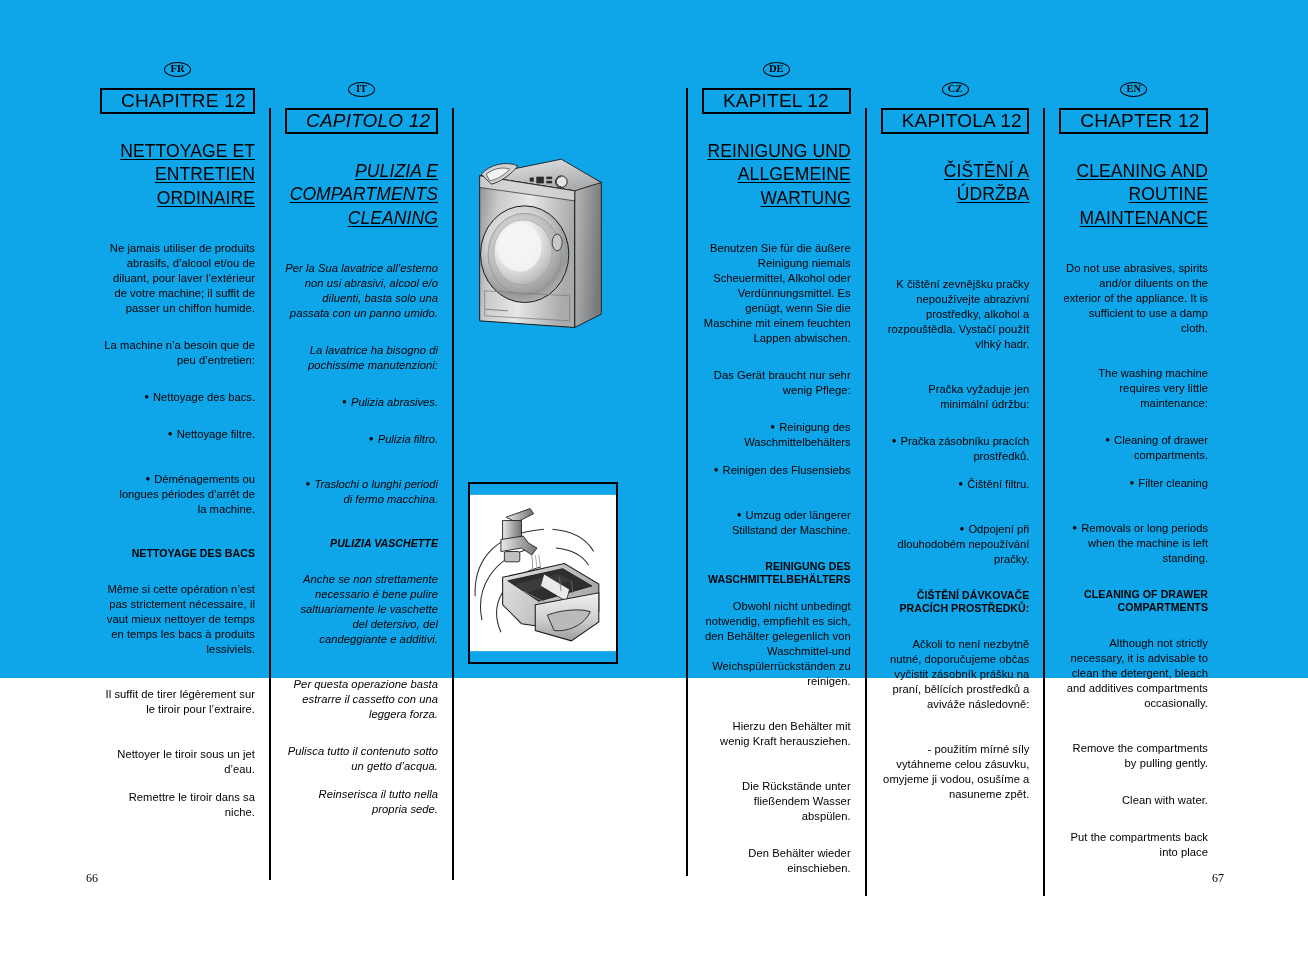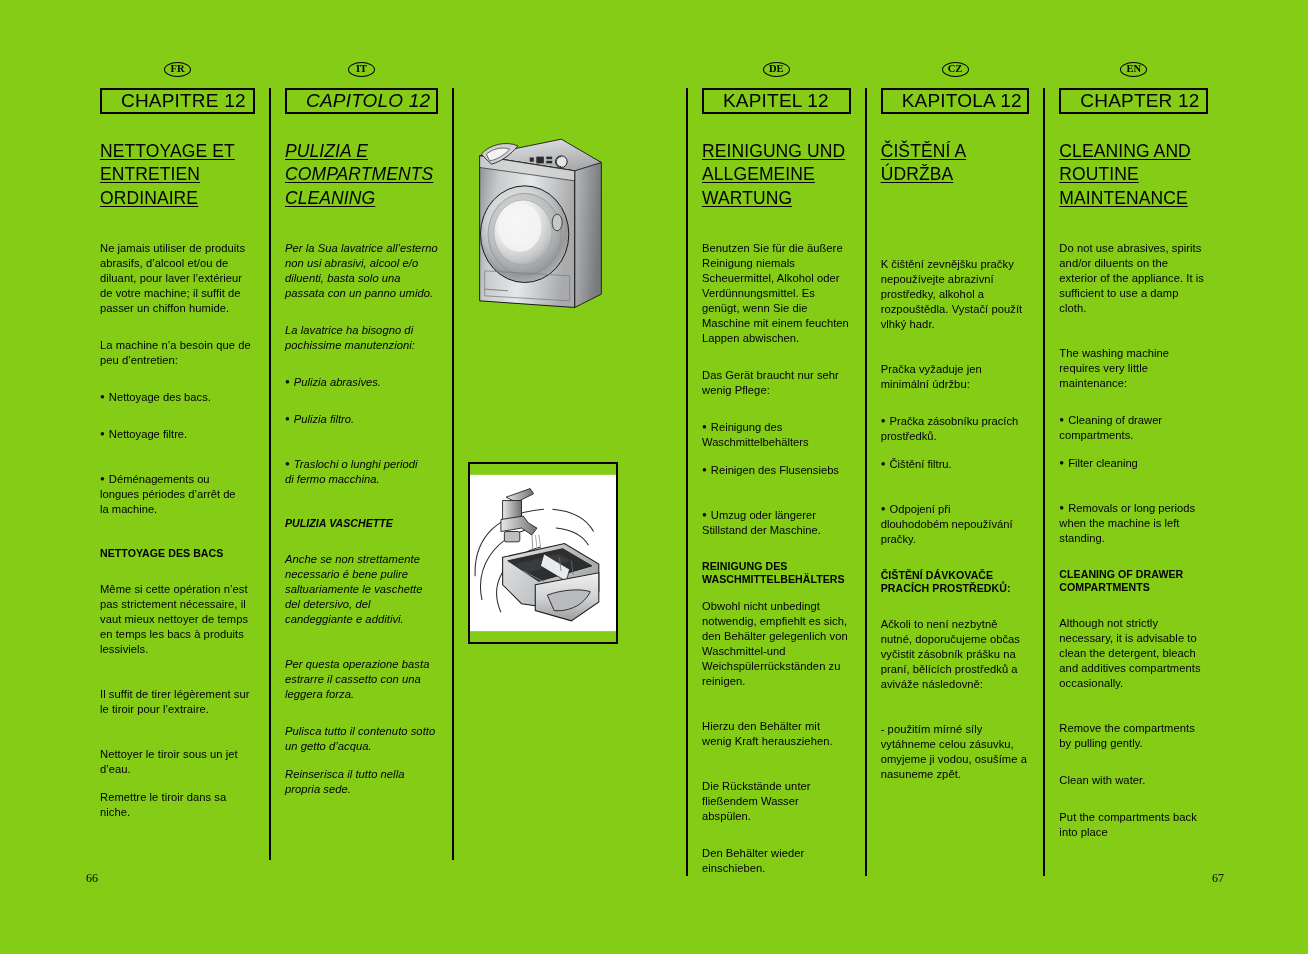--- a/index.html
+++ b/index.html
@@ -8,22 +8,23 @@
     background: #ffffff;
   }
   body {
     width: 1308px; height: 954px;
     font-family: "Liberation Sans", sans-serif;
     color: #000;
     overflow: hidden;
   }
   .page {
     position: relative;
-    width: 1308px; height: 954px;
-    background: #84cc16;
+    width: 1308px; height: 678px;
+    background: #0ea5e9;
+    text-align: right;
   }
 
   
   .spread {
     position: absolute;
     left: 0; top: 0;
     width: 1308px; height: 954px;
     display: flex;
   }
   .leaf {
@@ -44,21 +45,21 @@
   }
   .leaf-left .leaf-inner  { margin-left: 86px;  margin-right: 18px; }
   .leaf-right .leaf-inner { margin-left: 32px; margin-right: 86px; }
 
   
   .col {
     position: relative;
     padding: 0 14px 0 14px;
     height: 100%;
   }
-  .col + .col { border-left: 2.2px solid #000; }
+  .col + .col { border-left: 2.2px solid #000; margin-top: 20px; }
   .col-fr  { width: 183px; }
   .col-it  { width: 183px; }
   .col-pic-l { width: 180px; }
   .col-de  { width: 182px; }
   .col-cz  { width: 182px; }
   .col-en  { width: 182px; }
   .leaf-right .col:first-child { border-left: 2.2px solid #000; }
 
   
   .badge-row {

